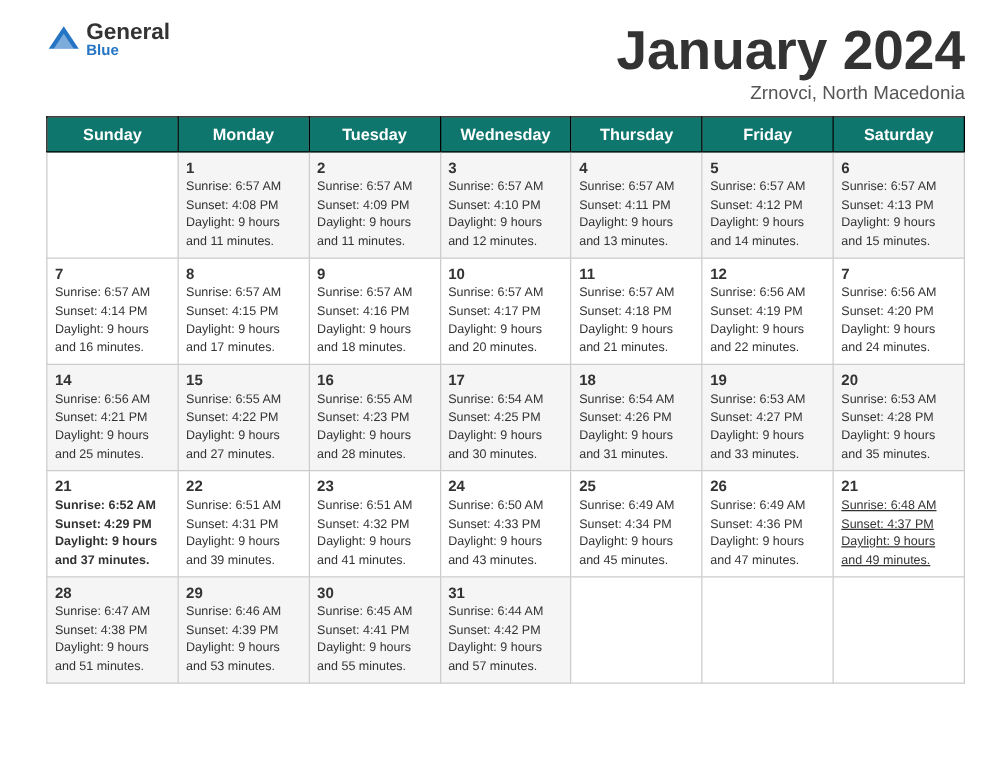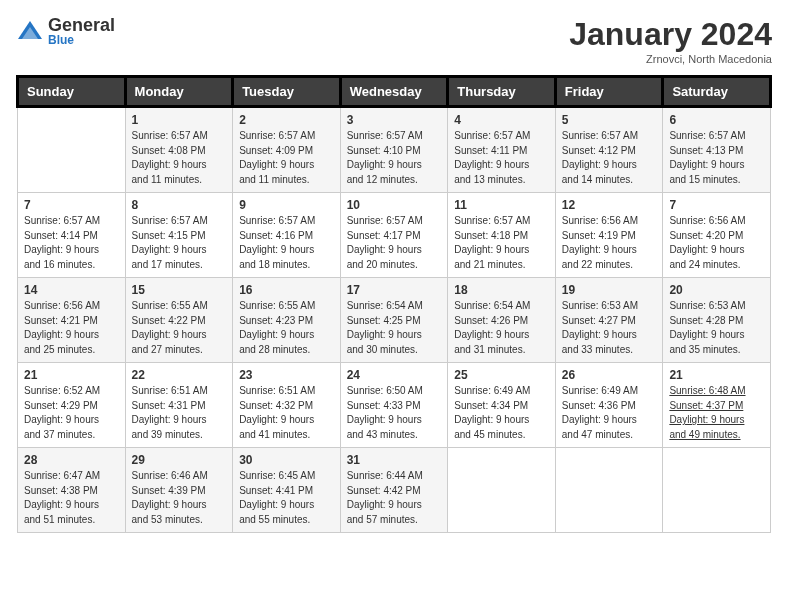--- a/index.html
+++ b/index.html
@@ -6,21 +6,21 @@
     body {
       font-family: Arial, sans-serif;
       background: #fff;
       width: 792px;
       height: 612px;
       overflow: hidden;
     }
     .page {
       width: 792px;
       min-height: 612px;
-      padding: 16px 20px 16px 16px;
+      padding: 16px 20px 16px 37px;
       background: #fff;
     }
     .header {
       display: flex;
       justify-content: space-between;
       align-items: flex-start;
       margin-bottom: 10px;
     }
     .logo {
       display: flex;
@@ -43,41 +43,41 @@
       color: #2575c4;
     }
     .logo-icon {
       width: 28px;
       height: 28px;
     }
     .title-block {
       text-align: right;
     }
     .calendar-title {
-      font-size: 32px;
+      font-size: 44px;
       font-weight: bold;
       color: #333;
     }
     .calendar-subtitle {
-      font-size: 11px;
+      font-size: 15px;
       color: #555;
     }
     table {
       width: 100%;
       border-collapse: collapse;
       table-layout: fixed;
     }
     thead tr th {
-      background-color: #404040;
+      background-color: #0f766e;
       color: #fff;
       font-size: 13px;
       font-weight: bold;
-      text-align: left;
+      text-align: center;
       padding: 6px 8px;
-      border: 3px solid #000000;
+      border: 1px solid #000000;
     }
     tbody tr td {
       border: 1px solid #ccc;
       vertical-align: top;
       padding: 5px 6px;
       font-size: 10.5px;
       color: #333;
       height: 82px;
       background: #fff;
     }
@@ -276,21 +276,21 @@
             <span class="day-num">20</span>
             <div class="day-info" style="white-space: pre-line;">Sunrise: 6:53 AM
 Sunset: 4:28 PM
 Daylight: 9 hours
 and 35 minutes.</div>
           </td>
         </tr>
         <tr>
           <td>
             <span class="day-num">21</span>
-            <div class="day-info" style="white-space: pre-line;">Sunrise: 6:52 AM
+            <div class="day-info" style="white-space: pre-line; font-weight: bold;">Sunrise: 6:52 AM
 Sunset: 4:29 PM
 Daylight: 9 hours
 and 37 minutes.</div>
           </td>
           <td>
             <span class="day-num">22</span>
             <div class="day-info" style="white-space: pre-line;">Sunrise: 6:51 AM
 Sunset: 4:31 PM
 Daylight: 9 hours
 and 39 minutes.</div>

